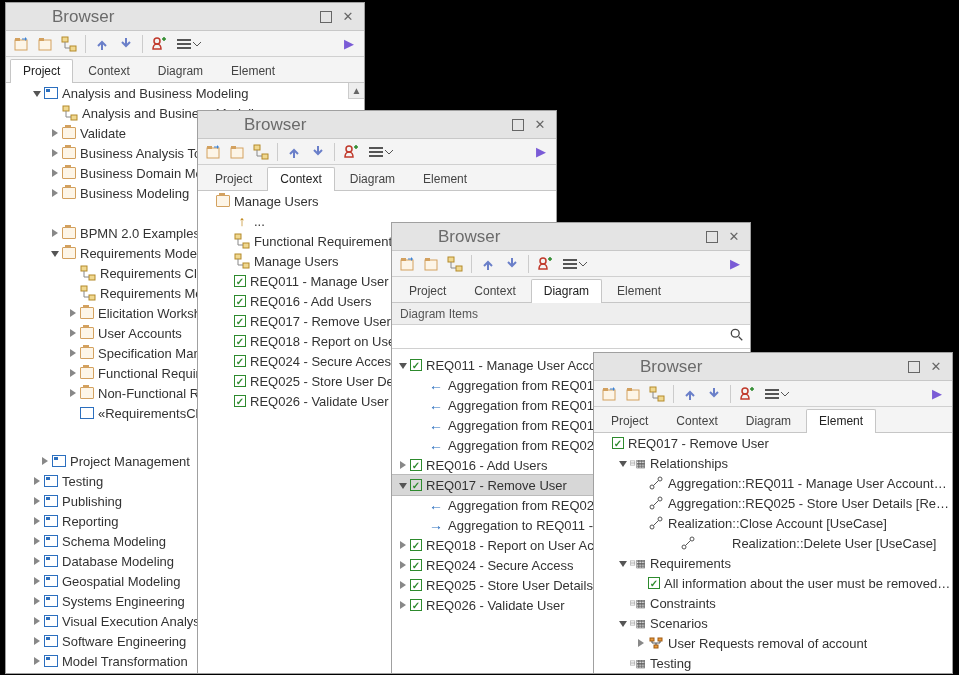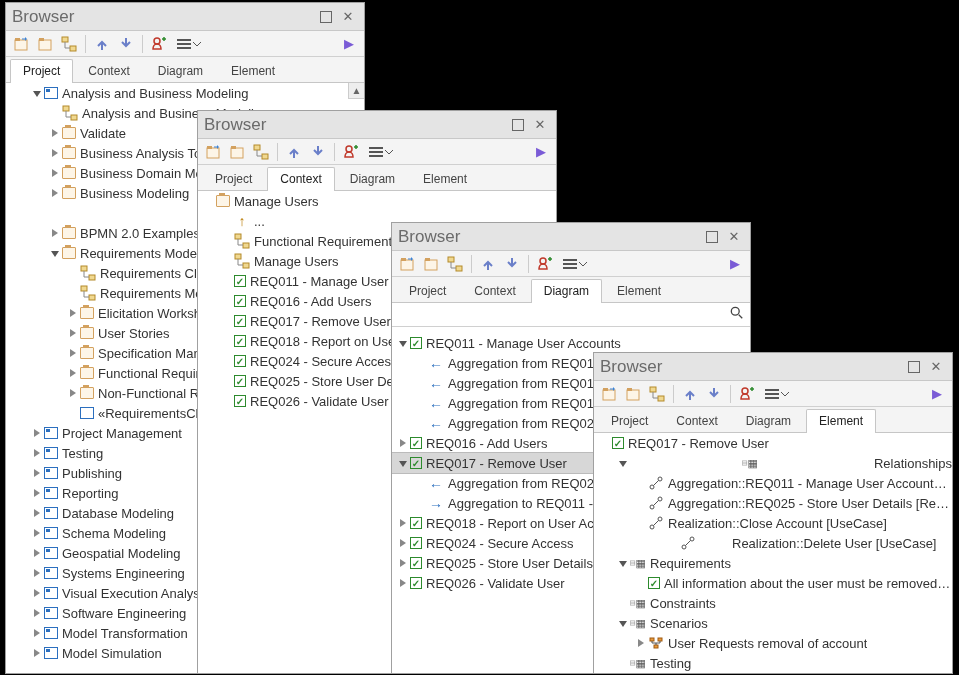--- a/index.html
+++ b/index.html
@@ -29,20 +29,21 @@
     display: flex;
     align-items: center;
     padding: 0 6px;
     border-bottom: 1px solid #c8c8c8;
   }
   .titlebar .title {
     flex: 1;
     font-size: 17px;
     font-weight: 400;
     color: #6b6b6b;
+    margin-left: 40px;
   }
   .titlebar .tb-btn {
     width: 20px;
     height: 20px;
     display: flex;
     align-items: center;
     justify-content: center;
     margin-left: 2px;
     color: #666;
     font-size: 13px;
@@ -433,21 +434,21 @@
         <span class="label">Requirements Model</span>
       </div>
       <div class="node" style="padding-left: 60px;">
         <span class="twisty collapsed"></span>
         <span class="ico pkg"></span>
         <span class="label">Elicitation Workshops</span>
       </div>
       <div class="node" style="padding-left: 60px;">
         <span class="twisty collapsed"></span>
         <span class="ico pkg"></span>
-        <span class="label">User Stories</span>
+        <span class="label">User Accounts</span>
       </div>
       <div class="node" style="padding-left: 60px;">
         <span class="twisty collapsed"></span>
         <span class="ico pkg"></span>
         <span class="label">Specification Manager</span>
       </div>
       <div class="node" style="padding-left: 60px;">
         <span class="twisty collapsed"></span>
         <span class="ico pkg"></span>
         <span class="label">Functional Requirements</span>
@@ -455,21 +456,21 @@
       <div class="node" style="padding-left: 60px;">
         <span class="twisty collapsed"></span>
         <span class="ico pkg"></span>
         <span class="label">Non-Functional Requirements</span>
       </div>
       <div class="node" style="padding-left: 60px;">
         <span class="twisty "></span>
         <span class="ico diagram"></span>
         <span class="label">«RequirementsChecklist»</span>
       </div>
-      <div class="node" style="padding-left: 24px;">
+      <div class="node" style="padding-left: 32px; margin-top: 28px;">
         <span class="twisty collapsed"></span>
         <span class="ico model"></span>
         <span class="label">Project Management</span>
       </div>
       <div class="node" style="padding-left: 24px;">
         <span class="twisty collapsed"></span>
         <span class="ico model"></span>
         <span class="label">Testing</span>
       </div>
       <div class="node" style="padding-left: 24px;">
@@ -478,26 +479,26 @@
         <span class="label">Publishing</span>
       </div>
       <div class="node" style="padding-left: 24px;">
         <span class="twisty collapsed"></span>
         <span class="ico model"></span>
         <span class="label">Reporting</span>
       </div>
       <div class="node" style="padding-left: 24px;">
         <span class="twisty collapsed"></span>
         <span class="ico model"></span>
+        <span class="label">Schema Modeling</span>
+      </div>
+      <div class="node" style="padding-left: 24px;">
+        <span class="twisty collapsed"></span>
+        <span class="ico model"></span>
         <span class="label">Database Modeling</span>
-      </div>
-      <div class="node" style="padding-left: 24px;">
-        <span class="twisty collapsed"></span>
-        <span class="ico model"></span>
-        <span class="label">Schema Modeling</span>
       </div>
       <div class="node" style="padding-left: 24px;">
         <span class="twisty collapsed"></span>
         <span class="ico model"></span>
         <span class="label">Geospatial Modeling</span>
       </div>
       <div class="node" style="padding-left: 24px;">
         <span class="twisty collapsed"></span>
         <span class="ico model"></span>
         <span class="label">Systems Engineering</span>
@@ -717,20 +718,23 @@
         </svg>
       </span>
     <span class="tool play">▶</span>
   </div>
   <div class="tabs">
     <div class="tab">Project</div>
     <div class="tab">Context</div>
     <div class="tab active">Diagram</div>
     <div class="tab">Element</div>
   </div>
+  <div class="subheader">
+    <span>Diagram Items</span>
+  </div>
   <div class="searchbar">
     <input type="text" placeholder="" style="">
     <span class="search-ico"><svg width="14" height="14" viewBox="0 0 16 16">
           <circle cx="6" cy="6" r="4.5" fill="none" stroke="#444" stroke-width="1.5"></circle>
           <line x1="10" y1="10" x2="14" y2="14" stroke="#444" stroke-width="1.5"></line>
         </svg></span>
   </div>
   <div class="content" id="tree3" style="padding-top:6px;">
       <div class="node" style="padding-left: 4px;">
         <span class="twisty expanded"></span>
@@ -862,21 +866,21 @@
     <div class="tab">Context</div>
     <div class="tab">Diagram</div>
     <div class="tab active">Element</div>
   </div>
   <div class="content" id="tree4">
       <div class="node" style="padding-left: 4px;">
         <span class="twisty "></span>
         <span class="ico req"></span>
         <span class="label">REQ017 - Remove User</span>
       </div>
-      <div class="node" style="padding-left: 22px; justify-content: space-between;">
+      <div class="node" style="padding-left: 22px;">
         <span class="twisty expanded"></span>
         <span class="ico group">
           <svg class="svg-icon" viewBox="0 0 16 16">
             <rect x="2" y="2" width="12" height="12" fill="none" stroke="#666"></rect>
             <line x1="2" y1="6" x2="14" y2="6" stroke="#666"></line>
             <line x1="2" y1="10" x2="14" y2="10" stroke="#666"></line>
           </svg>
         </span>
         <span class="label">Relationships</span>
       </div>

